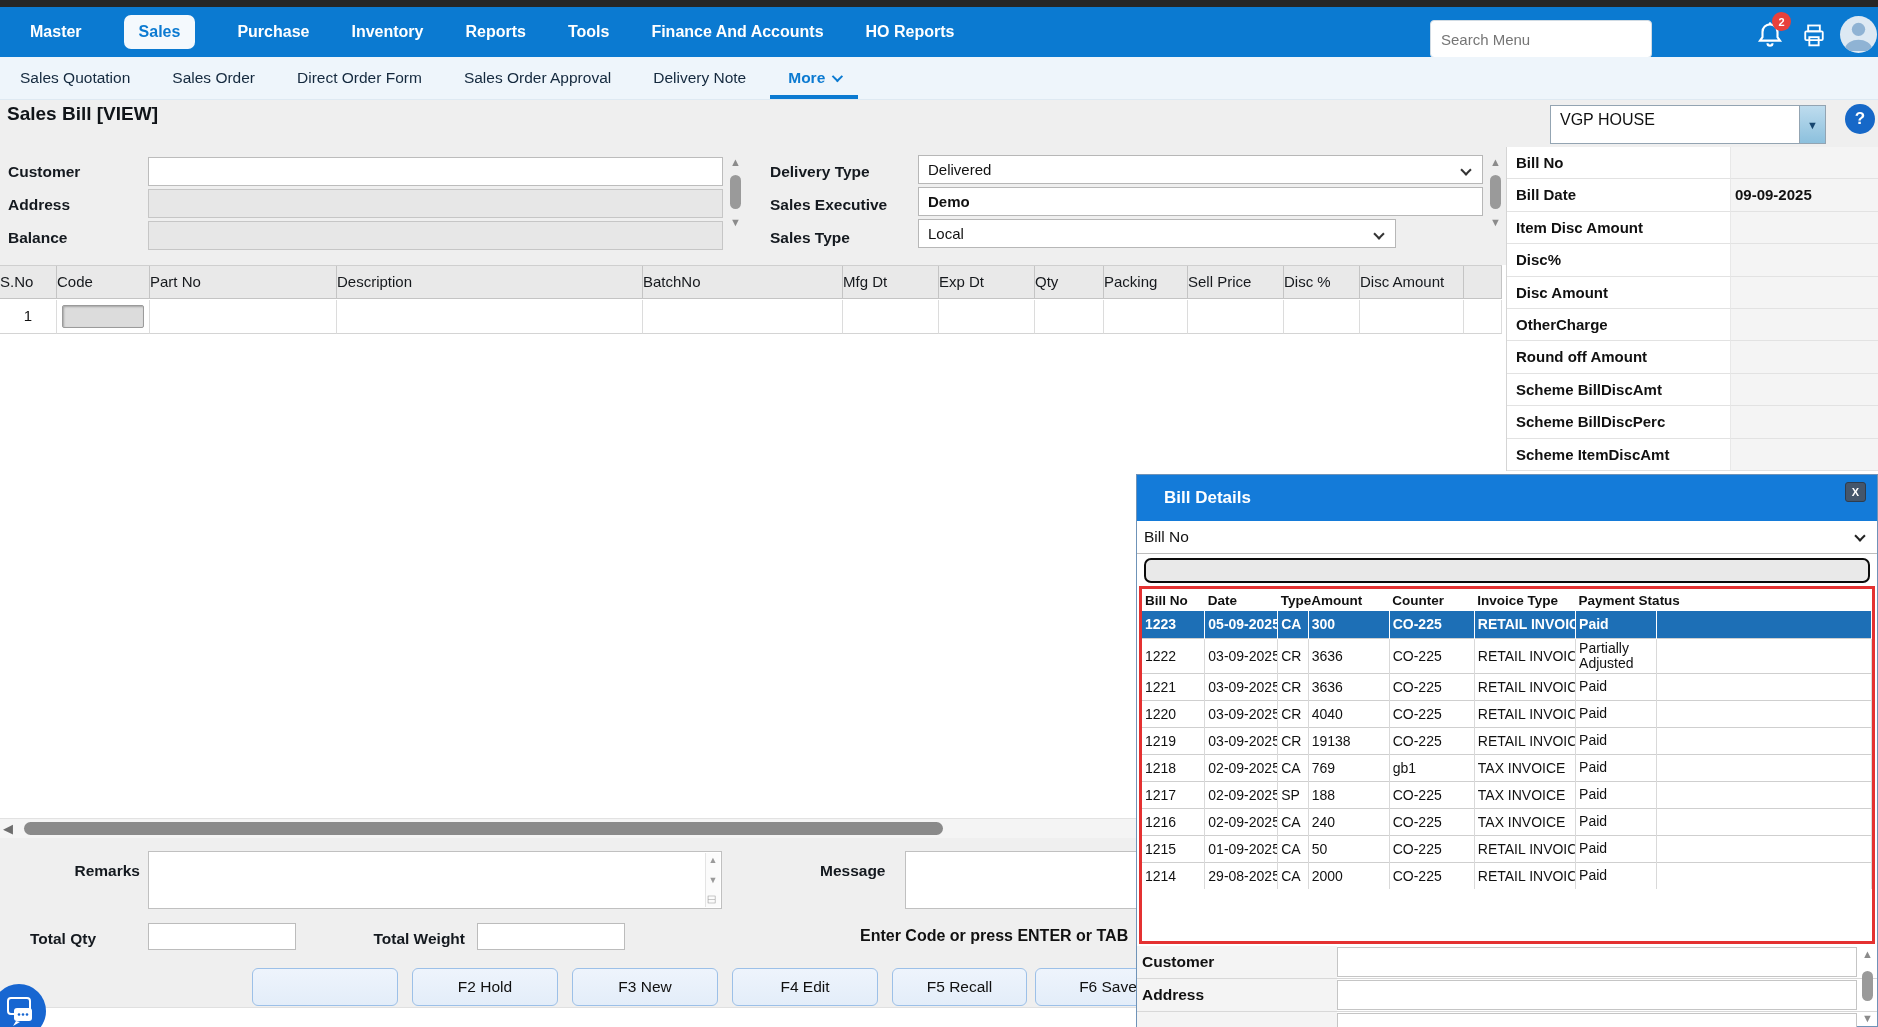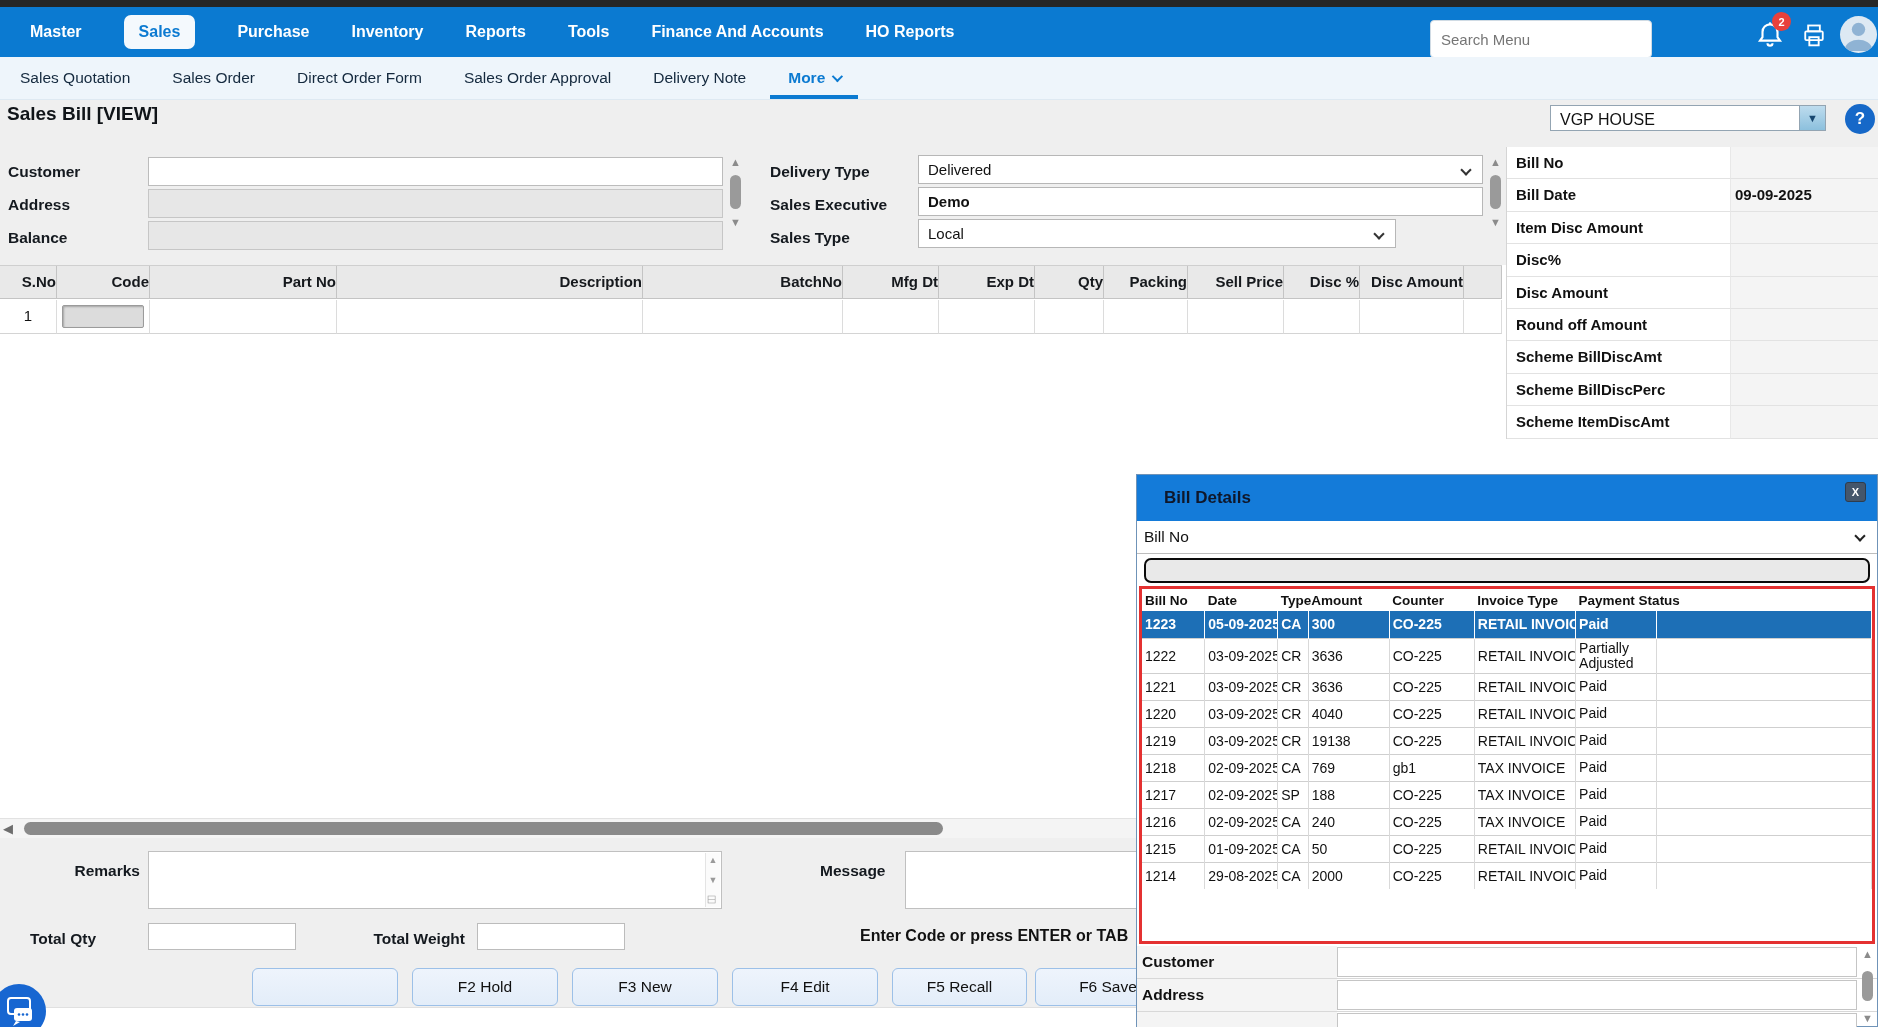--- a/index.html
+++ b/index.html
@@ -20,37 +20,37 @@
   .printer-wrap { position:absolute; left:1800px; top:15px; width:28px; height:28px; }
   .avatar { position:absolute; left:1840px; top:9px; width:37px; height:37px; border-radius:50%; background:#dde9f3; overflow:hidden; }
   
   .subnav { position:absolute; left:0; top:57px; width:1878px; height:43px; background:#eef5fb; border-bottom:1px solid #dee9f2; display:flex; align-items:stretch; gap:6px; padding-left:2px; }
   .subnav-item { display:flex; align-items:center; padding:0 18px; font-size:15.5px; color:#14293e; cursor:pointer; white-space:nowrap; }
   .subnav-item.active { color:#0b7ad1; font-weight:700; box-shadow:inset 0 -4px 0 #0b7ad1; }
   .subnav-item.active .chev { margin-left:7px; }
   .chev { width:8px; height:8px; border-right:2px solid #0b7ad1; border-bottom:2px solid #0b7ad1; transform:rotate(45deg) translateY(-2px); display:inline-block; }
   
   .page-title { position:absolute; left:7px; top:103px; font-size:19px; font-weight:600; color:#101418; }
-  .branch-select { position:absolute; left:1550px; top:105px; width:276px; height:26px; display:flex; border:1px solid #93a4b2; background:#fff;gap:20px; }
+  .branch-select { position:absolute; left:1550px; top:105px; width:276px; height:39px; display:flex; border:1px solid #93a4b2; background:#fff;gap:20px; }
   .branch-select .val { flex:1; font-size:16px; padding:5px 0 0 9px; color:#111; }
   .branch-select .arrow-btn { width:26px; background:linear-gradient(#bedcee,#8cc0dd); border-left:1px solid #93a4b2; color:#17466f; font-size:11px; display:flex; align-items:center; justify-content:center; cursor:pointer; }
   .help-btn { position:absolute; left:1845px; top:104px; width:30px; height:30px; border-radius:50%; background:#1668c8; color:#fff; font-weight:700; font-size:17px; display:flex; align-items:center; justify-content:center; cursor:pointer; }
   
   .flabel { position:absolute; font-size:15.5px; font-weight:700; color:#14191f; }
   .ffield { position:absolute; border:1px solid #bcbcbc; background:#fff; font-size:15px; padding:0 8px; font-family:"Liberation Sans",sans-serif; }
   .ffield.ro { background:#e7e7e7; border-color:#c6c6c6; }
   .fselect { position:absolute; border:1px solid #b7b7b7; background:#fff; font-size:15px; padding:5px 0 0 9px; }
   .fselect .chev2 { position:absolute; right:12px; top:10px; width:8px; height:8px; border-right:2px solid #333; border-bottom:2px solid #333; transform:rotate(45deg); }
   .vscroll { position:absolute; width:17px; display:flex; flex-direction:column; align-items:center; }
   .vscroll .ar { color:#8b8b8b; font-size:11px; line-height:14px; cursor:pointer; }
   .vscroll .thumb { width:11px; height:34px; background:#9a9a9a; border-radius:6px; margin:6px 0; }
   
   .main-white { position:absolute; left:0; top:265px; width:1878px; height:553px; background:#fff; }
   .grid-head { position:absolute; left:0; top:265px; height:34px; display:flex; background:#e9e9e9; border-top:1px solid #cfcfcf; border-bottom:1px solid #c4c4c4; }
-  .grid-head .gcell { border-right:1px solid #c4c4c4; font-size:15px; font-weight:700; text-align:right; line-height:32px; color:#16191d; overflow:hidden; white-space:nowrap; }
+  .grid-head .gcell { border-right:1px solid #c4c4c4; font-size:15px; font-weight:400; text-align:left; line-height:32px; color:#16191d; overflow:hidden; white-space:nowrap; }
   .grid-row { position:absolute; left:0; top:300px; height:34px; display:flex; }
   .grid-row .gcell { border-right:1px solid #dcdcdc; border-bottom:1px solid #d4d4d4; font-size:15px; text-align:center; line-height:32px; background:#fff; }
   .sunken { margin:5px auto 0 auto; width:82px; height:23px; background:#dcdcdc; border:1px solid #9b9b9b; border-radius:2px; box-shadow:inset 1px 1px 2px rgba(0,0,0,.25); }
   
   .side-panel { position:absolute; left:1506px; top:147px; width:372px; border-left:1px solid #d5d5d5; }
   .sp-row { display:flex; height:32.4px; }
   .sp-label { width:224px; background:#fff; border-bottom:1px solid #e2e2e2; border-right:1px solid #e8e8e8; font-size:15px; font-weight:700; padding:7px 0 0 9px; white-space:nowrap; }
   .sp-value { flex:1; background:#f4f4f4; border-bottom:1px solid #e2e2e2; font-size:15px; font-weight:700; padding:7px 0 0 4px; white-space:nowrap; }
   
   .hscroll { position:absolute; left:0; top:818px; width:1878px; height:20px; background:#f4f4f4; border-top:1px solid #e2e2e2; }
@@ -62,21 +62,21 @@
   .ta-rail { position:absolute; right:1px; top:1px; bottom:1px; width:15px; border-left:1px solid #e4e4e4; display:flex; flex-direction:column; align-items:center; justify-content:space-between; padding:2px 0; background:#fbfbfb; }
   .ta-rail .ar { color:#9a9a9a; font-size:9px; }
   .ta-rail .rz { color:#9a9a9a; font-size:10px; transform:rotate(90deg); }
   .hint-text { position:absolute; left:860px; top:927px; font-size:16px; font-weight:700; white-space:nowrap; }
   .fbtn { position:absolute; top:968px; height:38px; background:linear-gradient(#eef4fc,#e3edf9); border:1px solid #9cc0e8; border-radius:6px; font-size:15.5px; font-weight:500; color:#101010; display:flex; align-items:center; justify-content:center; cursor:pointer; font-family:"Liberation Sans",sans-serif; }
   .white-strip { position:absolute; left:0; top:1007px; width:1878px; height:20px; background:#fff; border-top:1px solid #e0e0e0; }
   .chat-fab { position:absolute; left:-8px; top:984px; width:54px; height:54px; border-radius:50%; background:#1766d1; z-index:10; }
   
   .dialog { position:absolute; left:1136px; top:474px; width:742px; height:553px; background:#fff; border:1px solid #6f93b8; z-index:50; }
   .dlg-head { height:46px; background:#147bd9; position:relative; }
-  .dlg-title { color:#0f172a; font-size:17px; font-weight:700; padding:13px 0 0 27px; }
+  .dlg-title { color:#ffffff; font-size:17px; font-weight:700; padding:13px 0 0 27px; }
   .dlg-close { position:absolute; right:11px; top:7px; width:21px; height:20px; background:#44566b; border:1px solid #2e3c4d; border-radius:3px; color:#fff; font-size:11px; font-weight:700; display:flex; align-items:center; justify-content:center; cursor:pointer; }
   .dlg-select { height:33px; border-bottom:1px solid #bdbdbd; position:relative; font-size:15.5px; padding:7px 0 0 7px; background:#fff; cursor:pointer; }
   .dlg-select .chev2 { position:absolute; right:13px; top:11px; width:8px; height:8px; border-right:2px solid #222; border-bottom:2px solid #222; transform:rotate(45deg); }
   .dlg-search { margin:4px 7px 3px 7px; height:25px; background:#e9e9e9; border:2px solid #0b0b0b; border-radius:7px; width:calc(100% - 14px); font-family:"Liberation Sans",sans-serif; font-size:14px; padding:0 8px; }
   .dlg-tablewrap { margin:0 2px; border:3px solid #e43131; height:358px; overflow:hidden; }
   table.billtbl { width:100%; border-collapse:collapse; table-layout:fixed; font-size:14px; }
   table.billtbl th { text-align:left; font-weight:700; font-size:13.5px; padding:4px 2px 3px 3px; white-space:nowrap; overflow:visible; }
   table.billtbl td { border-right:1px solid #d9d9d9; border-top:1px solid #cfcfcf; padding:2px 2px 2px 3px; height:27px; overflow:hidden; }
   table.billtbl td.nw { white-space:nowrap; }
   table.billtbl tr.sel td { background:#1d6fb6; color:#fff; font-weight:700; border-right:1px solid #fff; border-top:none; }
@@ -230,20 +230,24 @@
     <div class="sp-row">
       <div class="sp-label">Item Disc Amount</div>
       <div class="sp-value"></div>
     </div>
     <div class="sp-row">
       <div class="sp-label">Disc%</div>
       <div class="sp-value"></div>
     </div>
     <div class="sp-row">
       <div class="sp-label">Disc Amount</div>
+      <div class="sp-value"></div>
+    </div>
+    <div class="sp-row">
+      <div class="sp-label">OtherCharge</div>
       <div class="sp-value"></div>
     </div>
     <div class="sp-row">
       <div class="sp-label">Round off Amount</div>
       <div class="sp-value"></div>
     </div>
     <div class="sp-row">
       <div class="sp-label">Scheme BillDiscAmt</div>
       <div class="sp-value"></div>
     </div>

